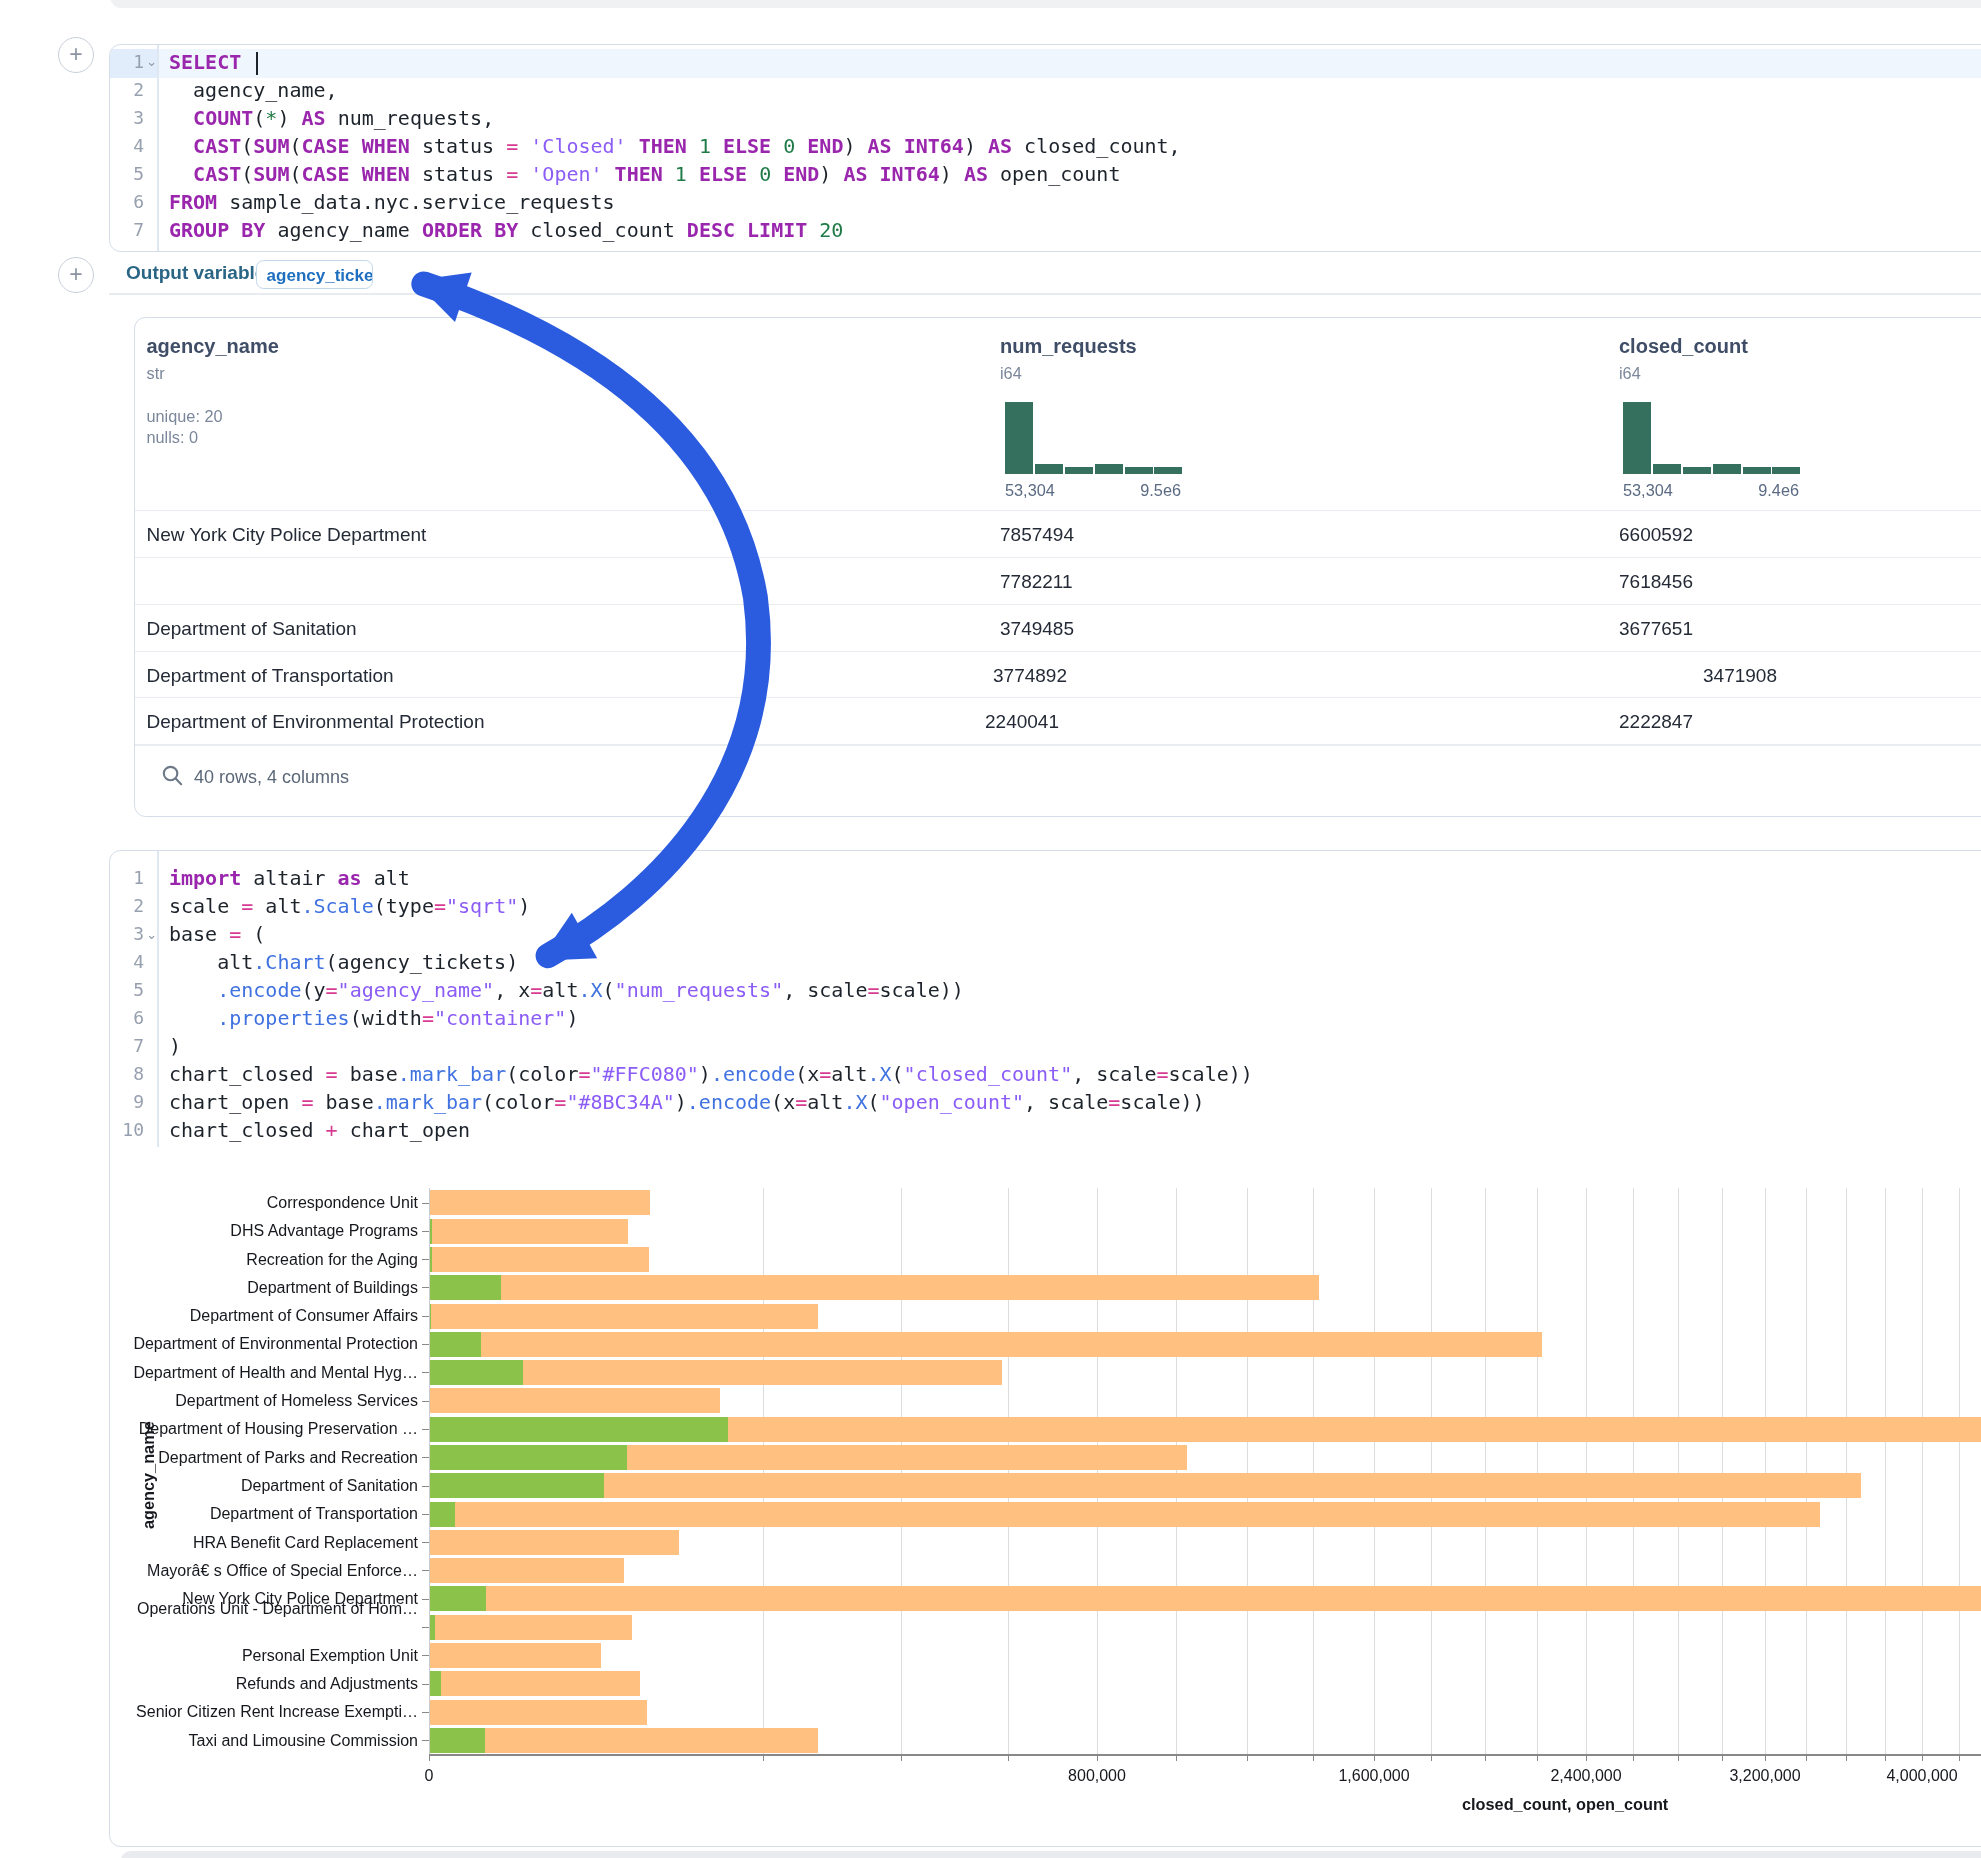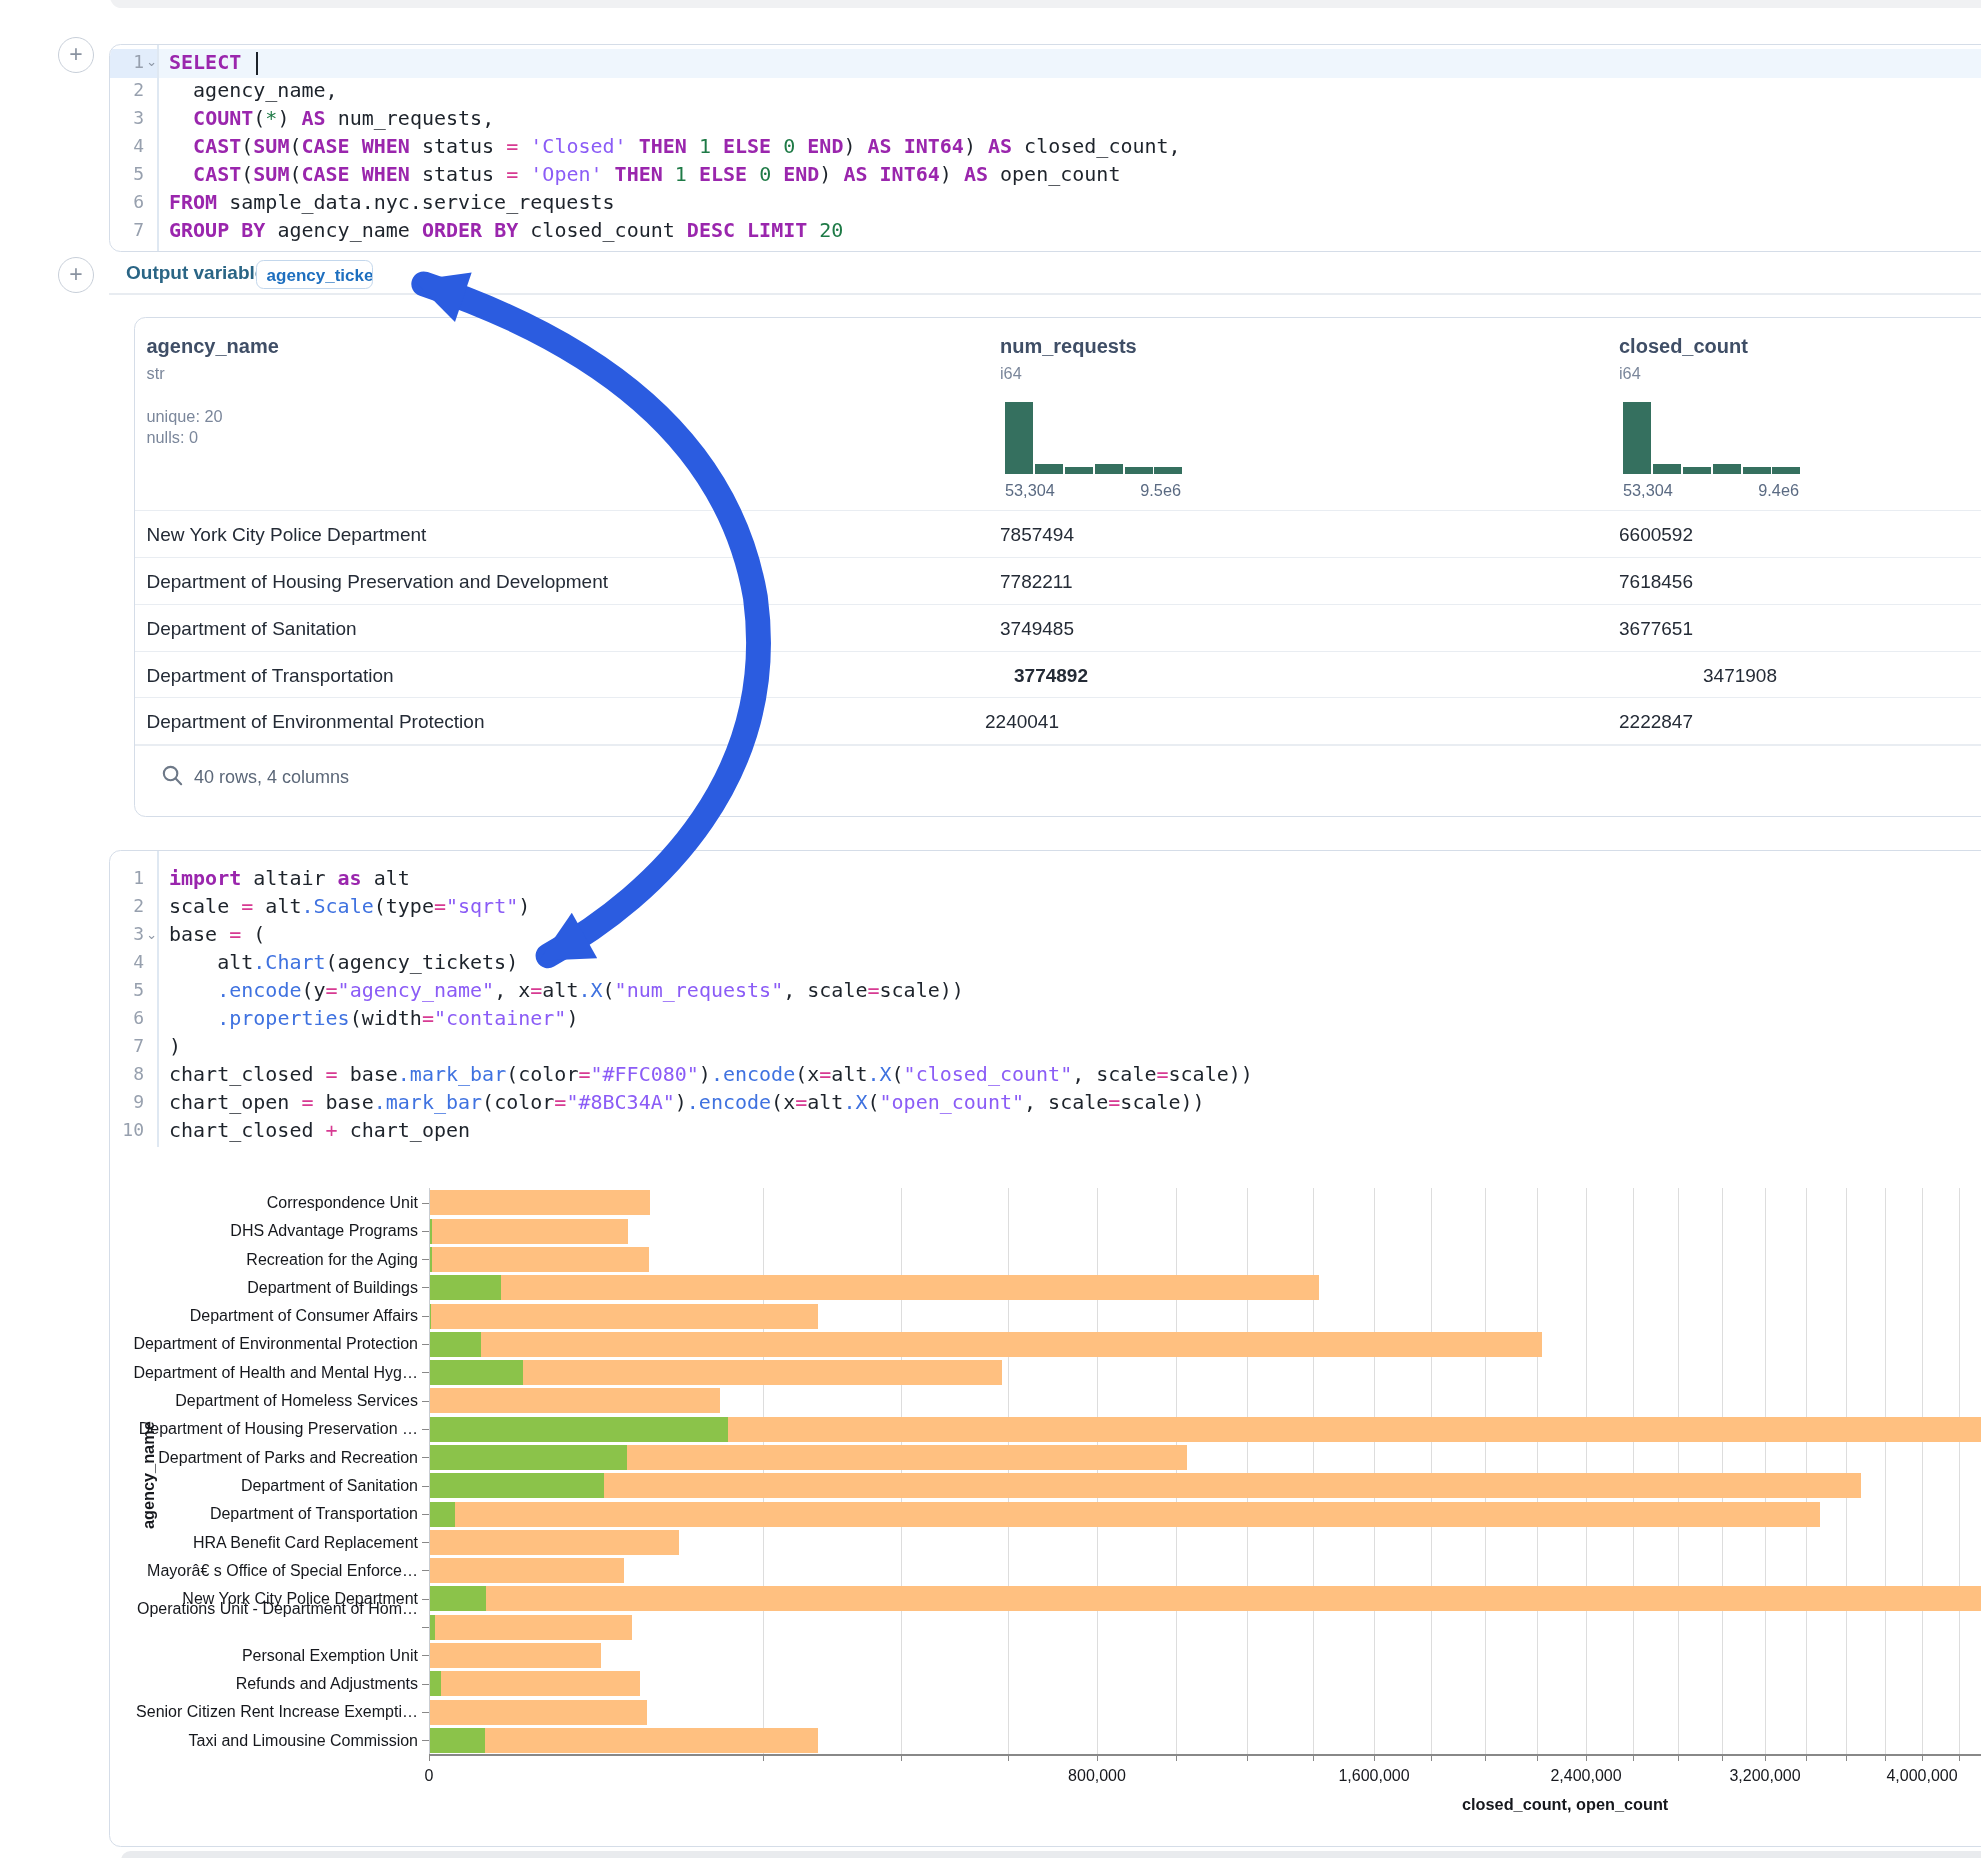--- a/index.html
+++ b/index.html
@@ -158,32 +158,31 @@
           <span style="float:right">9.4e6</span>
         </div>
       </div>
     <div id="table-rows">
         <div class="trow" style="top: 192px;">
           <div class="c" style="left: 11.5px;">New York City Police Department</div>
           <div class="c" style="left: 865px;">7857494</div>
           <div class="c" style="left: 1484px;">6600592</div>
         </div>
         <div class="trow" style="top: 239px;">
-          <div class="c" style="left: 11.5px;">Department of Housing Preservation and Development</div>
           <div class="c" style="left: 865px;">7782211</div>
           <div class="c" style="left: 1484px;">7618456</div>
         </div>
         <div class="trow" style="top: 286px;">
           <div class="c" style="left: 11.5px;">Department of Sanitation</div>
           <div class="c" style="left: 865px;">3749485</div>
           <div class="c" style="left: 1484px;">3677651</div>
         </div>
         <div class="trow" style="top: 333px;">
           <div class="c" style="left: 11.5px;">Department of Transportation</div>
-          <div class="c" style="left: 879px; font-weight: bold;">3774892</div>
+          <div class="c" style="left: 858px;">3774892</div>
           <div class="c" style="left: 1568px;">3471908</div>
         </div>
         <div class="trow" style="top: 379px;">
           <div class="c" style="left: 11.5px;">Department of Environmental Protection</div>
           <div class="c" style="left: 850px;">2240041</div>
           <div class="c" style="left: 1484px;">2222847</div>
         </div>
       </div>
     <div class="tfooter-sep" style="top:426px;"></div>
     <svg class="searchicon" style="left:25px;top:445px;" width="25" height="25" viewBox="0 0 26 26">

